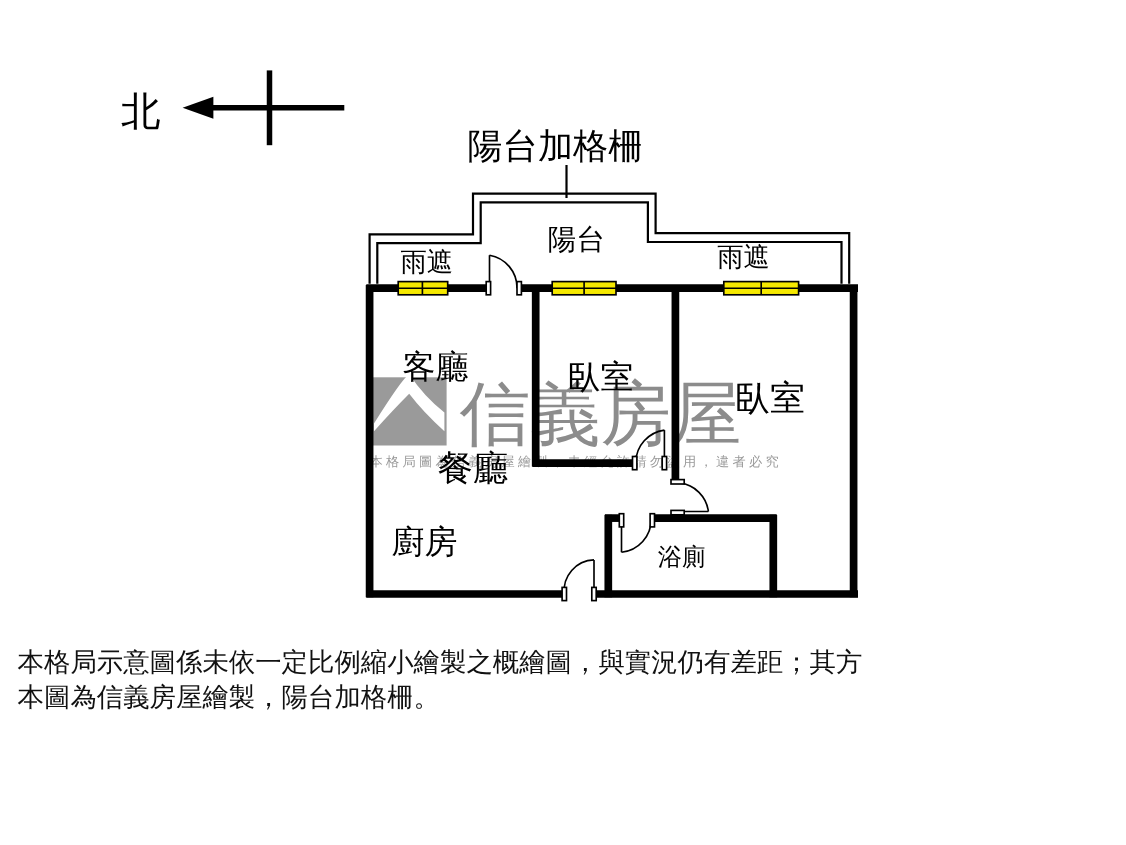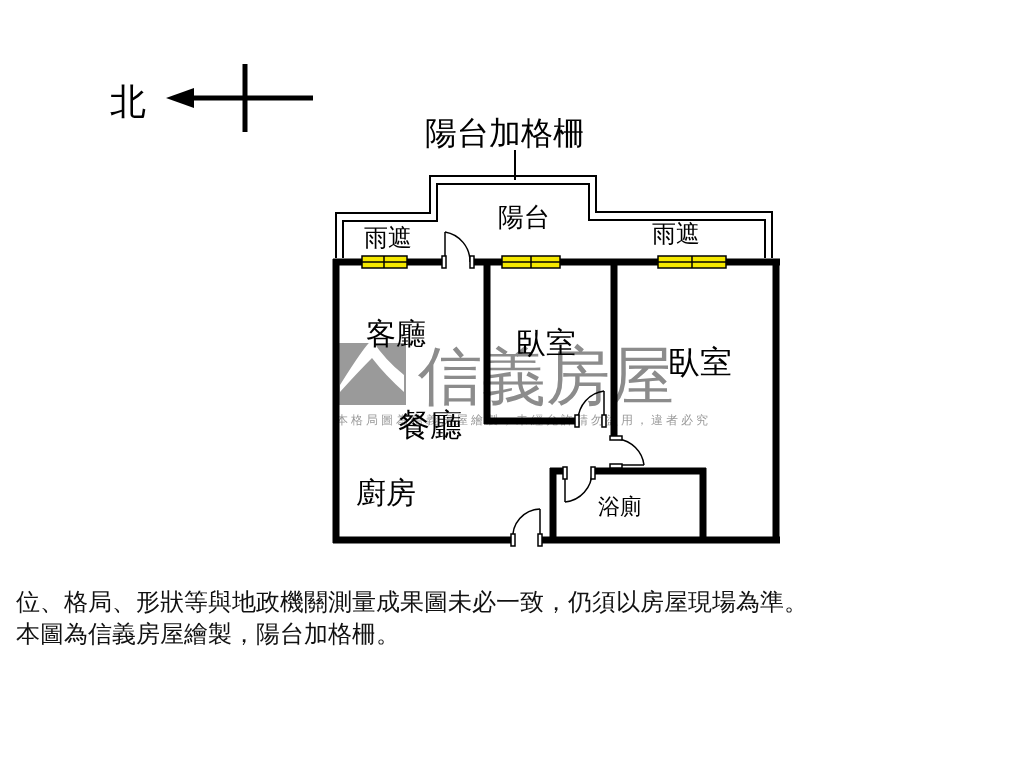--- a/index.html
+++ b/index.html
@@ -113,15 +113,15 @@
 
   <text class="label" x="366" y="344" font-size="30">客廳</text>
   <text class="label" x="398" y="436" font-size="32">餐廳</text>
   <text class="label" x="356" y="503" font-size="30">廚房</text>
   <text class="label" x="516" y="353" font-size="30">臥室</text>
   <text class="label" x="668" y="373" font-size="32">臥室</text>
   <text class="label" x="598" y="514" font-size="22">浴廁</text>
 </svg>
 
 <div id="note">
-  <div>位、格局、形狀等與地政機關測量成果圖未必一致，仍須以房屋現場為準。</div>
+  <div>本格局示意圖係未依一定比例縮小繪製之概繪圖，與實況仍有差距；其方</div>
   <div>本圖為信義房屋繪製，陽台加格柵。</div>
 </div>
 
 </body></html>

